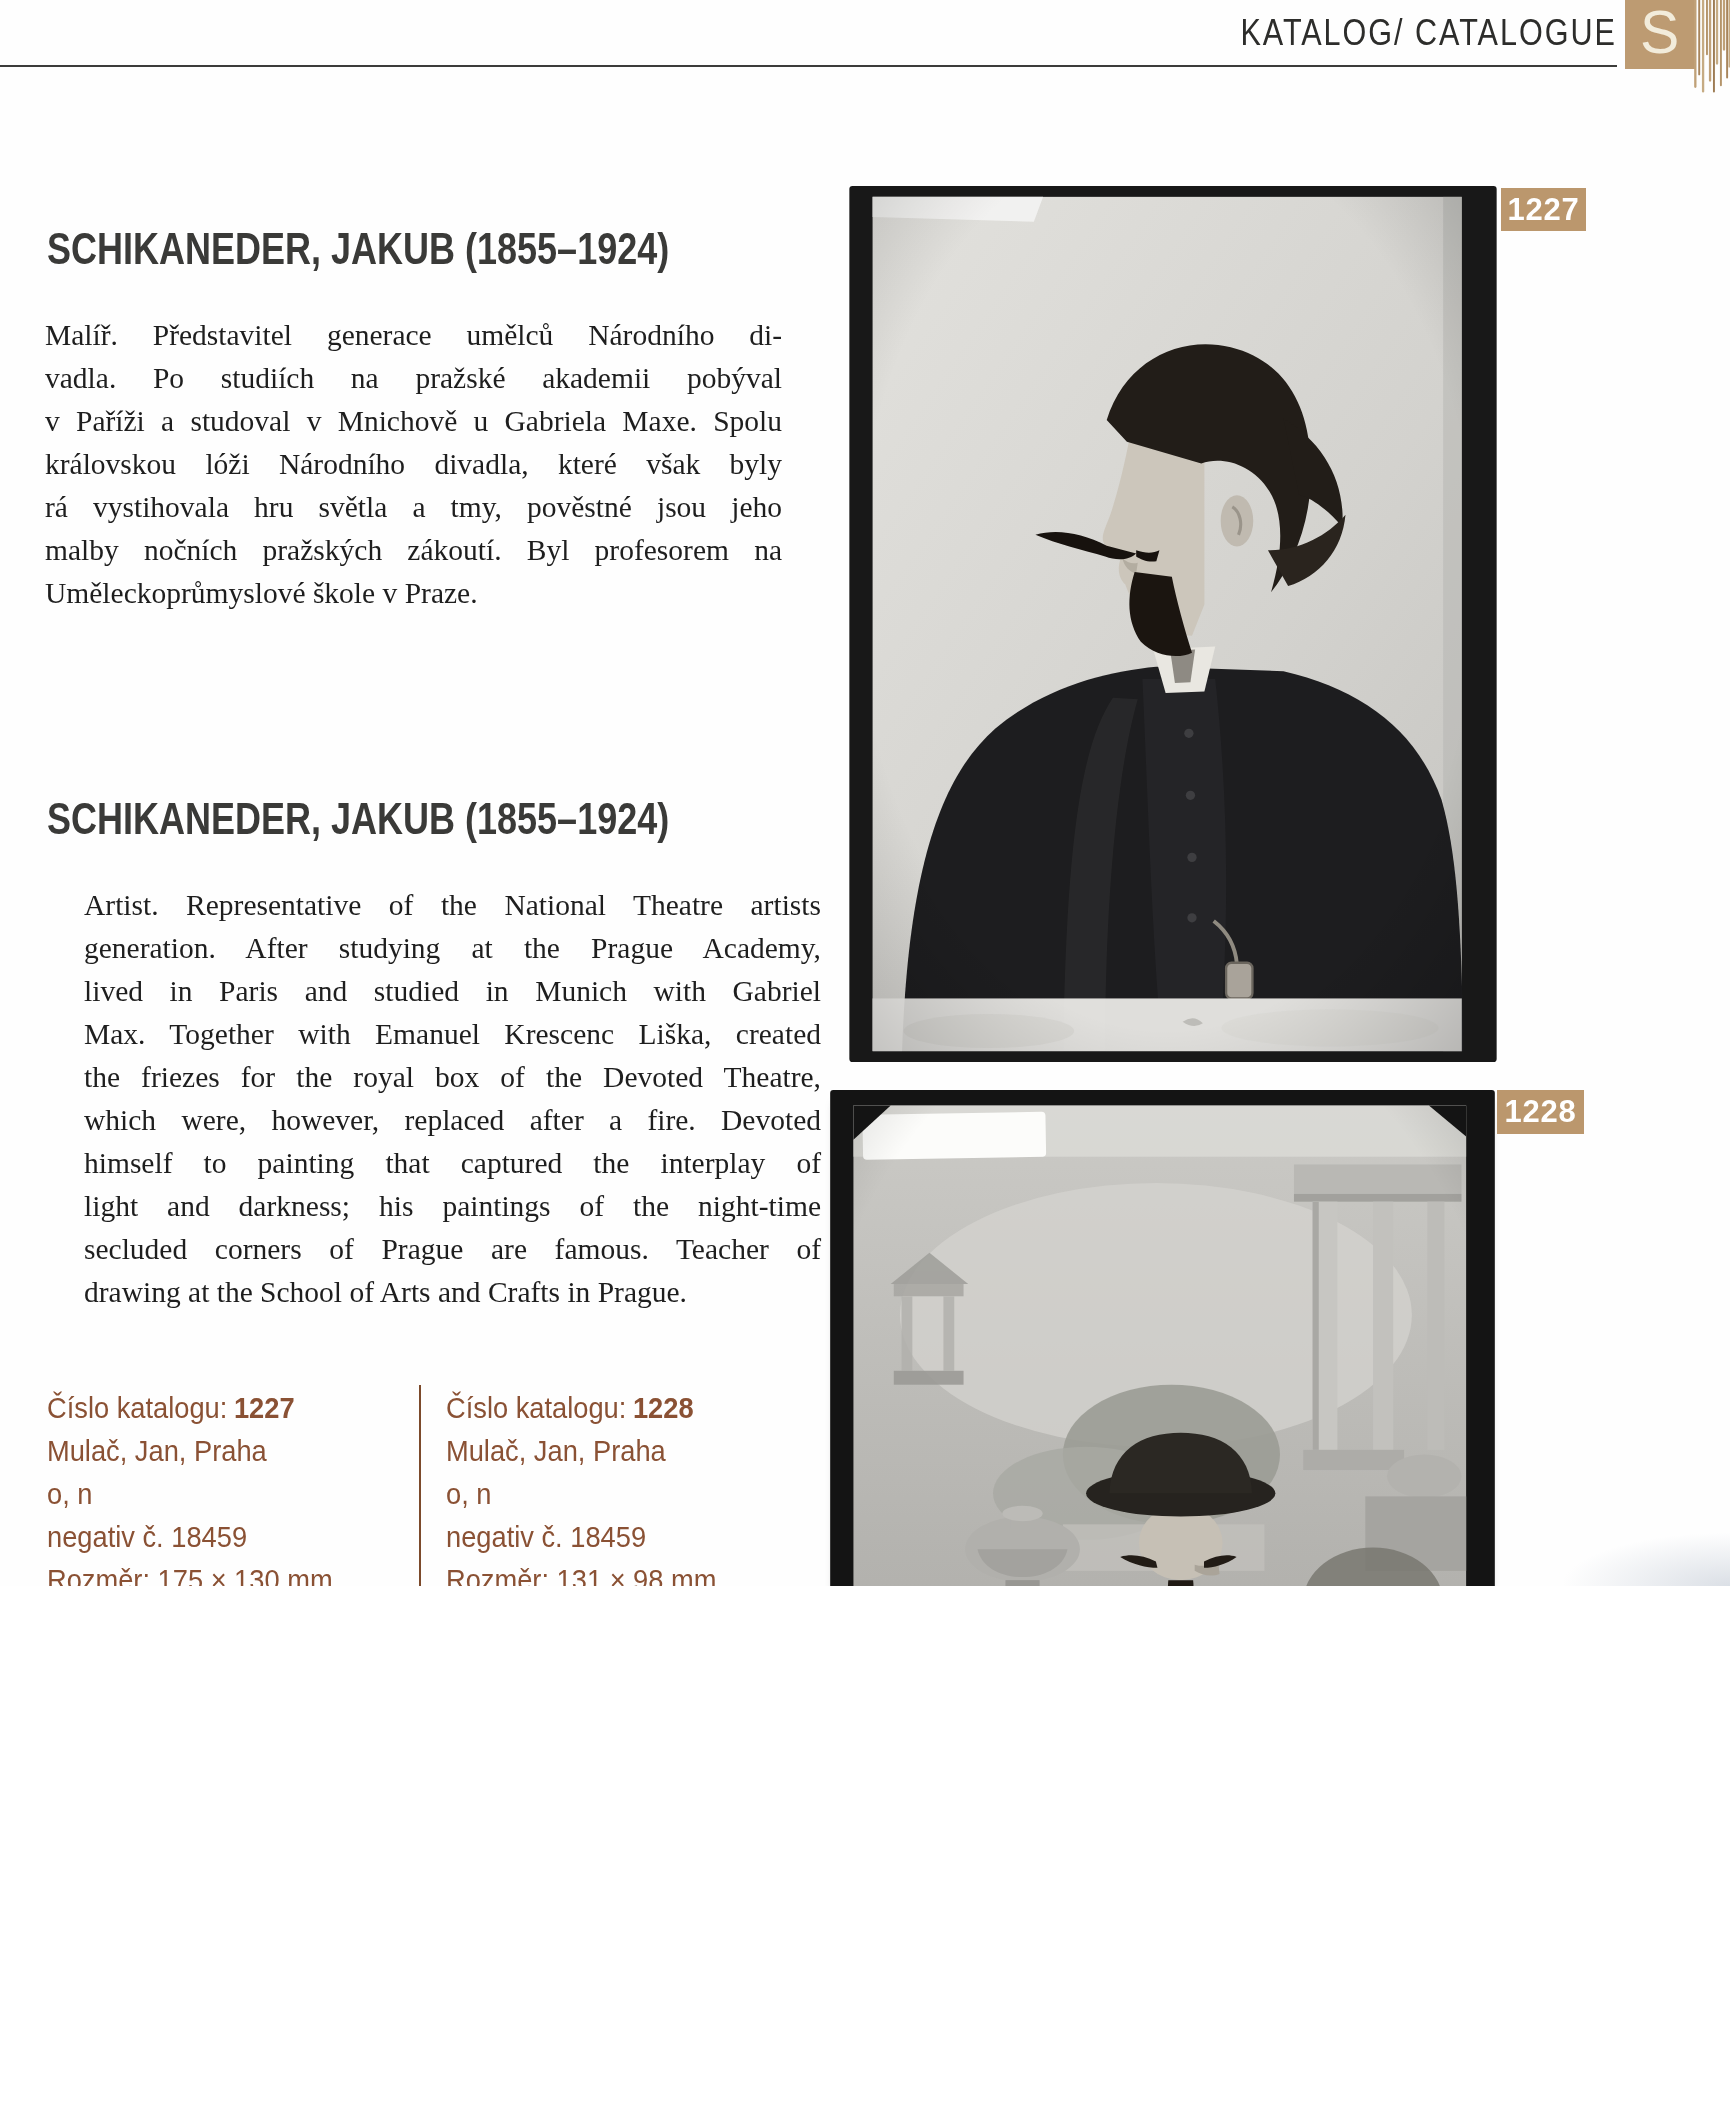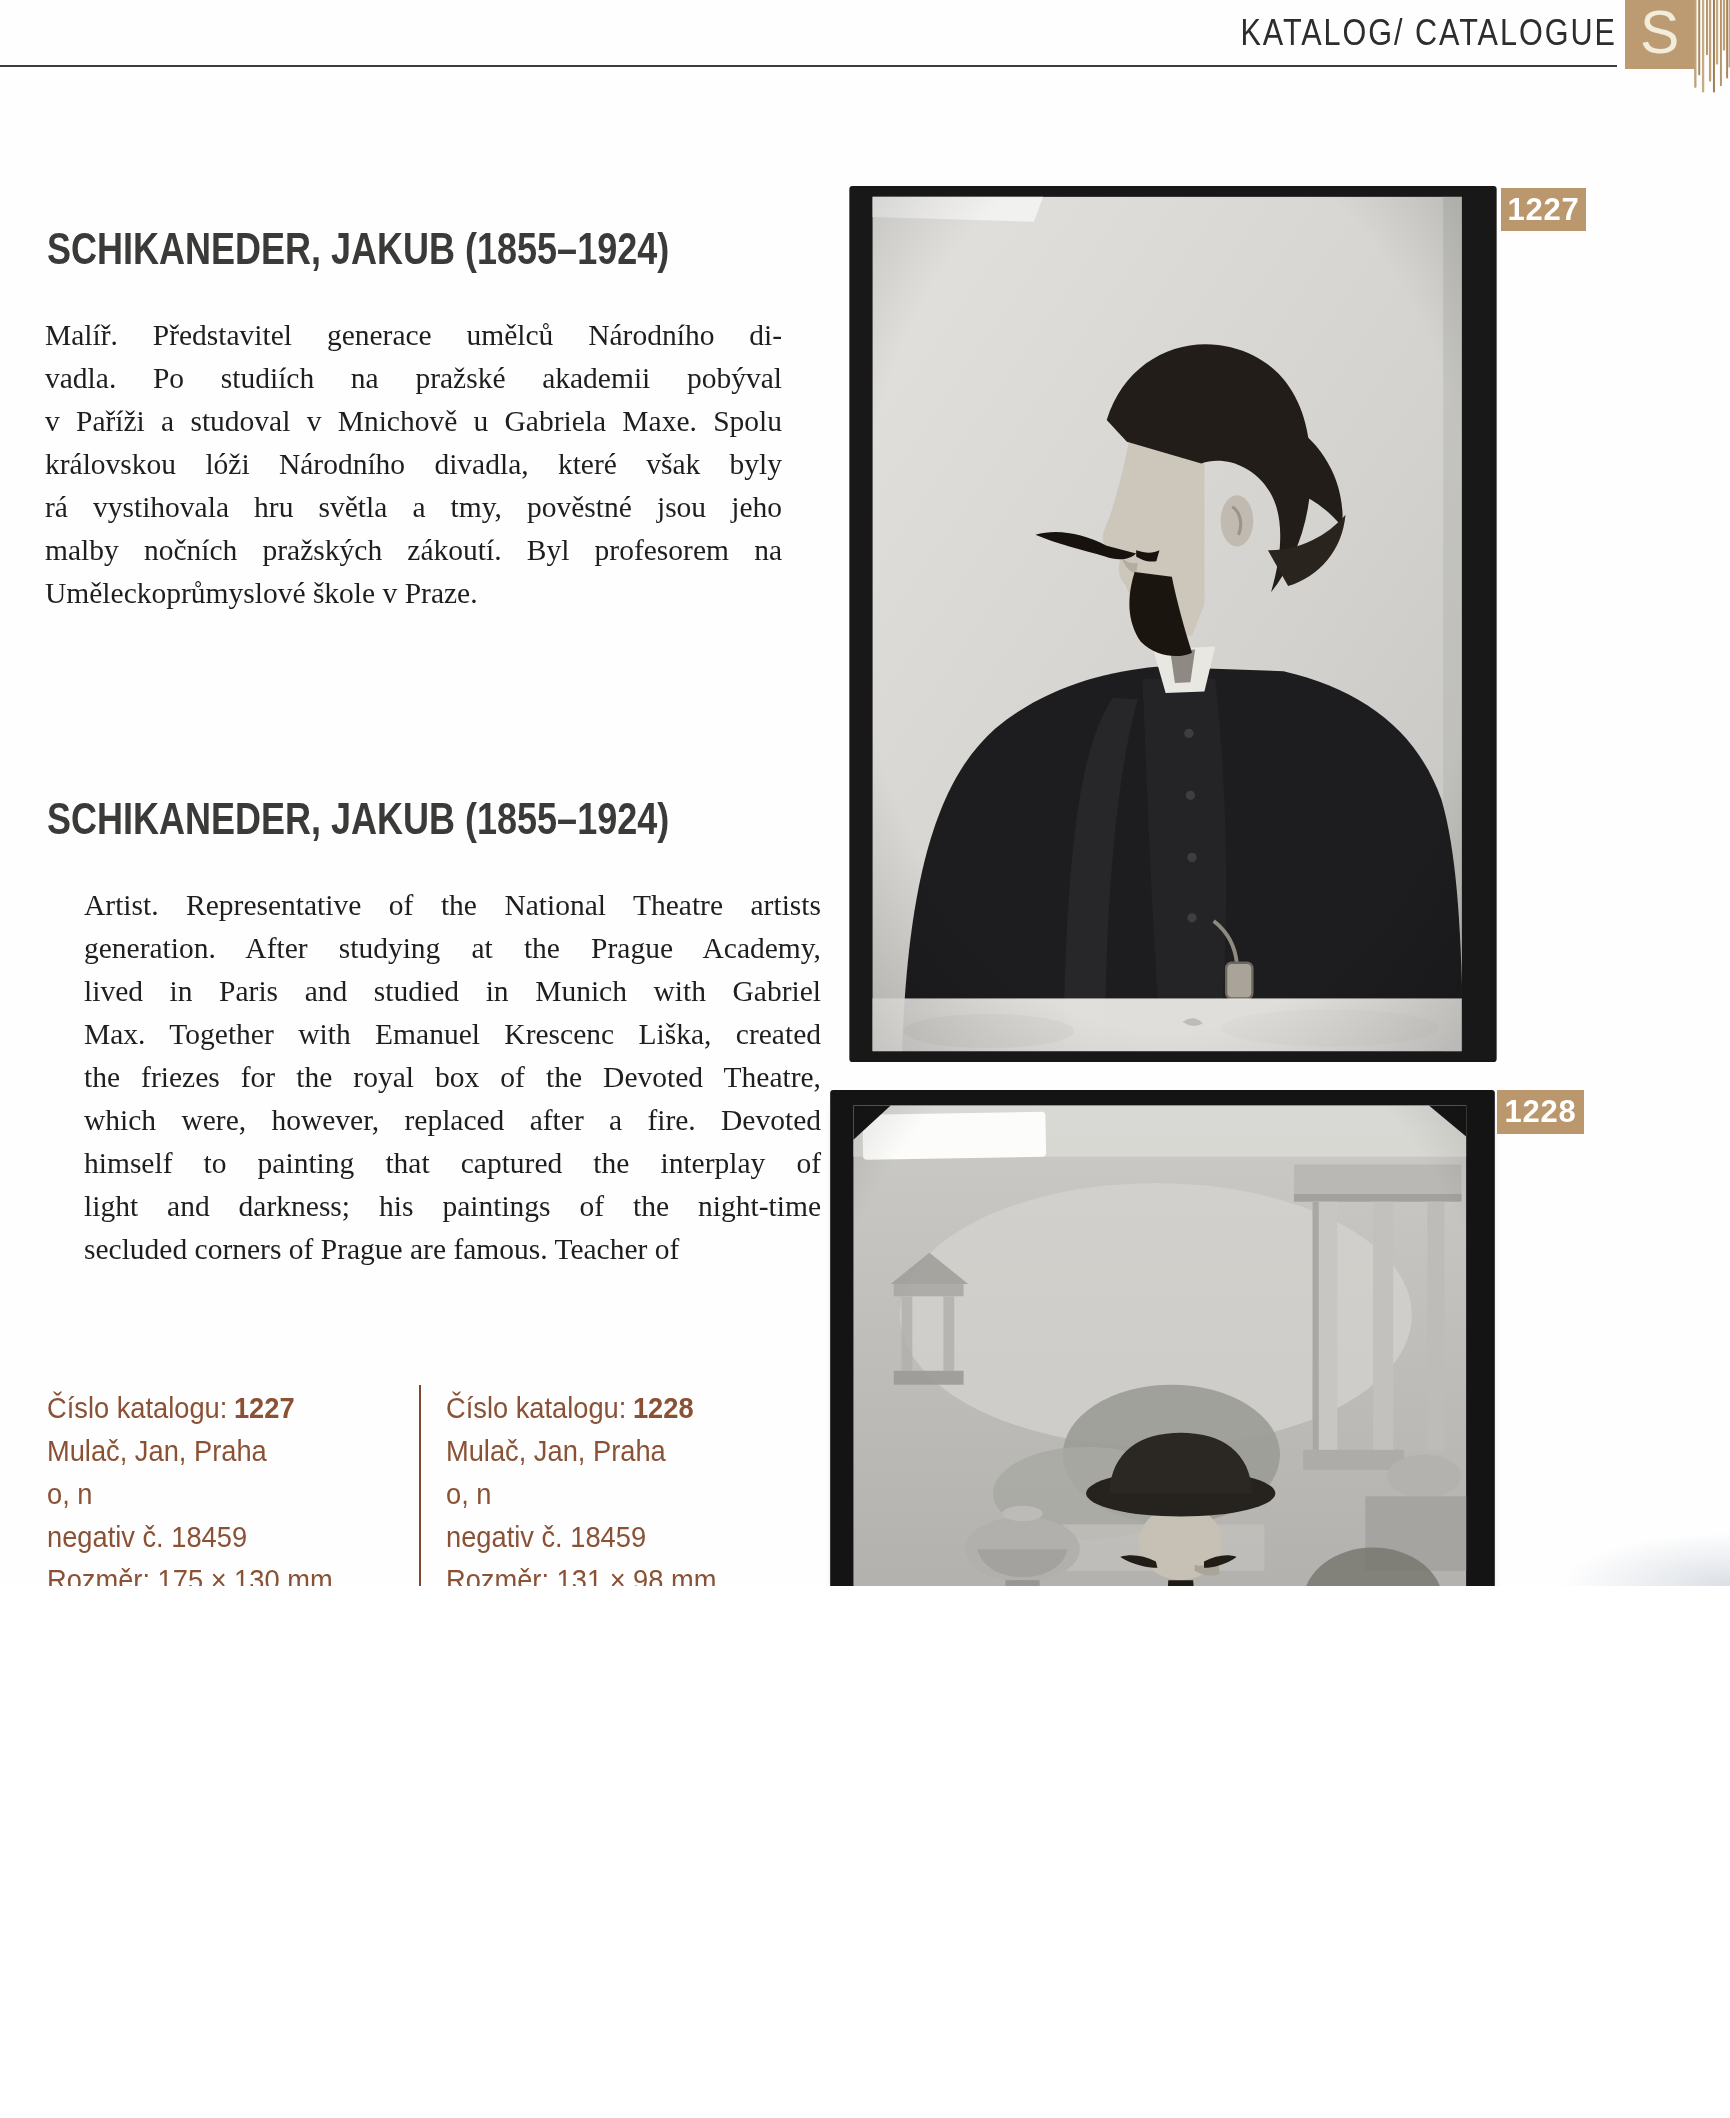--- a/index.html
+++ b/index.html
@@ -184,20 +184,21 @@
   <div class="bio bio-en">
       <div class="bio-line">Artist. Representative of the National Theatre artists</div>
       <div class="bio-line">generation. After studying at the Prague Academy,</div>
       <div class="bio-line">lived in Paris and studied in Munich with Gabriel</div>
       <div class="bio-line">Max. Together with Emanuel Krescenc Liška, created</div>
       <div class="bio-line">the friezes for the royal box of the Devoted Theatre,</div>
       <div class="bio-line">which were, however, replaced after a fire. Devoted</div>
       <div class="bio-line">himself to painting that captured the interplay of</div>
       <div class="bio-line">light and darkness; his paintings of the night-time</div>
       <div class="bio-line">secluded corners of Prague are famous. Teacher of</div>
+      <div class="bio-line">drawing at the School of Arts and Crafts in Prague.</div>
     </div>
 
   <div class="meta-block meta-left">
     <div class="meta-line">
       <span>Číslo katalogu:</span><span class="meta-num">1227</span>
     </div>
     <div class="meta-line">Mulač, Jan, Praha</div>
     <div class="meta-line">o, n</div>
     <div class="meta-line">negativ č. 18459</div>
     <div class="meta-line">Rozměr: 175 × 130 mm</div>

